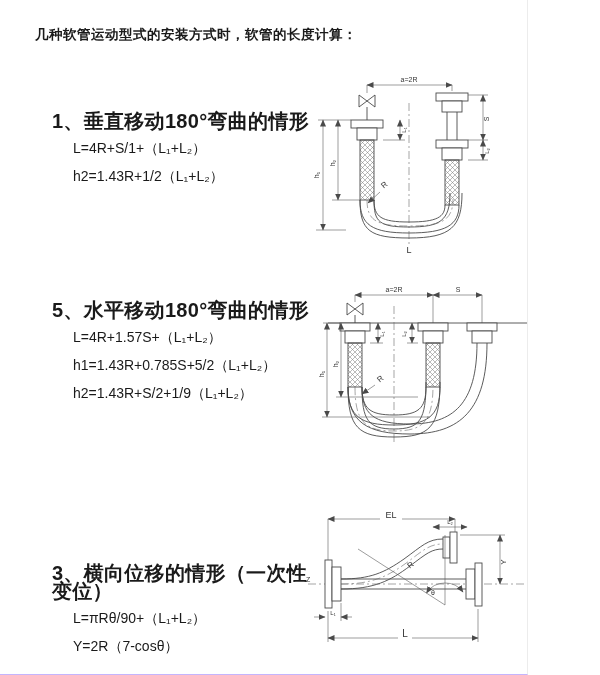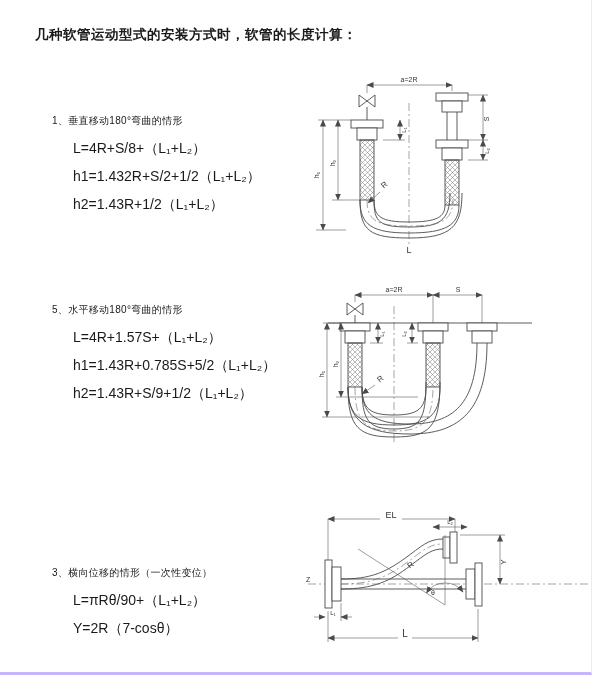--- a/index.html
+++ b/index.html
@@ -1,52 +1,51 @@
 <!DOCTYPE html>
 <html><head>
 <meta charset="utf-8">
 <style>
   html,body{margin:0;padding:0;background:#fff;}
-  .page{position:relative;width:592px;height:675px;background:#ffffff;overflow:hidden;
+  .page{position:relative;width:528px;height:675px;background:#ffffff;overflow:hidden;
         font-family:"Liberation Sans","DejaVu Sans",sans-serif;color:#1a1a1a;
-        border-right:1px solid #ececec;border-bottom:3px solid #c4b5fd;box-sizing:border-box;}
+        border-right:1px solid #ececec;border-bottom:1px solid #c4b5fd;box-sizing:border-box;}
   .title{position:absolute;left:35px;top:26px;font-size:13.5px;font-weight:700;letter-spacing:.5px;}
   .section{position:absolute;left:52px;width:270px;}
   .sec1{top:112px;} .sec2{top:301px;} .sec3{top:519px;margin-top:45px;}
-  .heading{font-size:10px;font-weight:400;line-height:18px;margin-bottom:4px;letter-spacing:.3px;}
+  .heading{font-size:20px;font-weight:700;line-height:18px;margin-bottom:4px;letter-spacing:.3px;}
   .formula{font-size:14px;line-height:28px;margin-left:21px;white-space:nowrap;}
   svg{position:absolute;}
   #dia1{left:310px;top:75px;}
   #dia2{left:315px;top:282px;}
   #dia3{left:300px;top:505px;}
   svg text{fill:#333;font-family:"Liberation Sans","DejaVu Sans",sans-serif;}
   .ln{stroke:#4a4a4a;stroke-width:.9;fill:none;}
   .thin{stroke:#5a5a5a;stroke-width:.6;fill:none;}
   .cl{stroke:#6a6a6a;stroke-width:.6;fill:none;stroke-dasharray:8 3 2 3;}
   .fl{fill:#ffffff;stroke:#4a4a4a;stroke-width:.9;}
 </style>
 </head>
 <body>
 
 <div class="page">
 
   <div class="title">几种软管运动型式的安装方式时，软管的长度计算：</div>
 
   <div class="section sec1">
     <div class="heading">1、垂直移动180°弯曲的情形</div>
-    <div class="formula">L=4R+S/8+（L₁+L₂）</div>
-    <div class="formula">h1=1.432R+S/2+1/2（L₁+L₂）</div>
+    <div class="formula">L=4R+S/1+（L₁+L₂）</div>
     <div class="formula">h2=1.43R+1/2（L₁+L₂）</div>
   </div>
 
   <div class="section sec2">
     <div class="heading">5、水平移动180°弯曲的情形</div>
     <div class="formula">L=4R+1.57S+（L₁+L₂）</div>
     <div class="formula">h1=1.43R+0.785S+5/2（L₁+L₂）</div>
-    <div class="formula">h2=1.43R+S/9+1/2（L₁+L₂）</div>
+    <div class="formula">h2=1.43R+S/2+1/9（L₁+L₂）</div>
   </div>
 
   <div class="section sec3">
     <div class="heading">3、横向位移的情形（一次性变位）</div>
     <div class="formula">L=πRθ/90+（L₁+L₂）</div>
     <div class="formula">Y=2R（7-cosθ）</div>
   </div>
 
   <svg id="dia1" width="280" height="185" viewBox="0 0 280 185">
     <defs>

